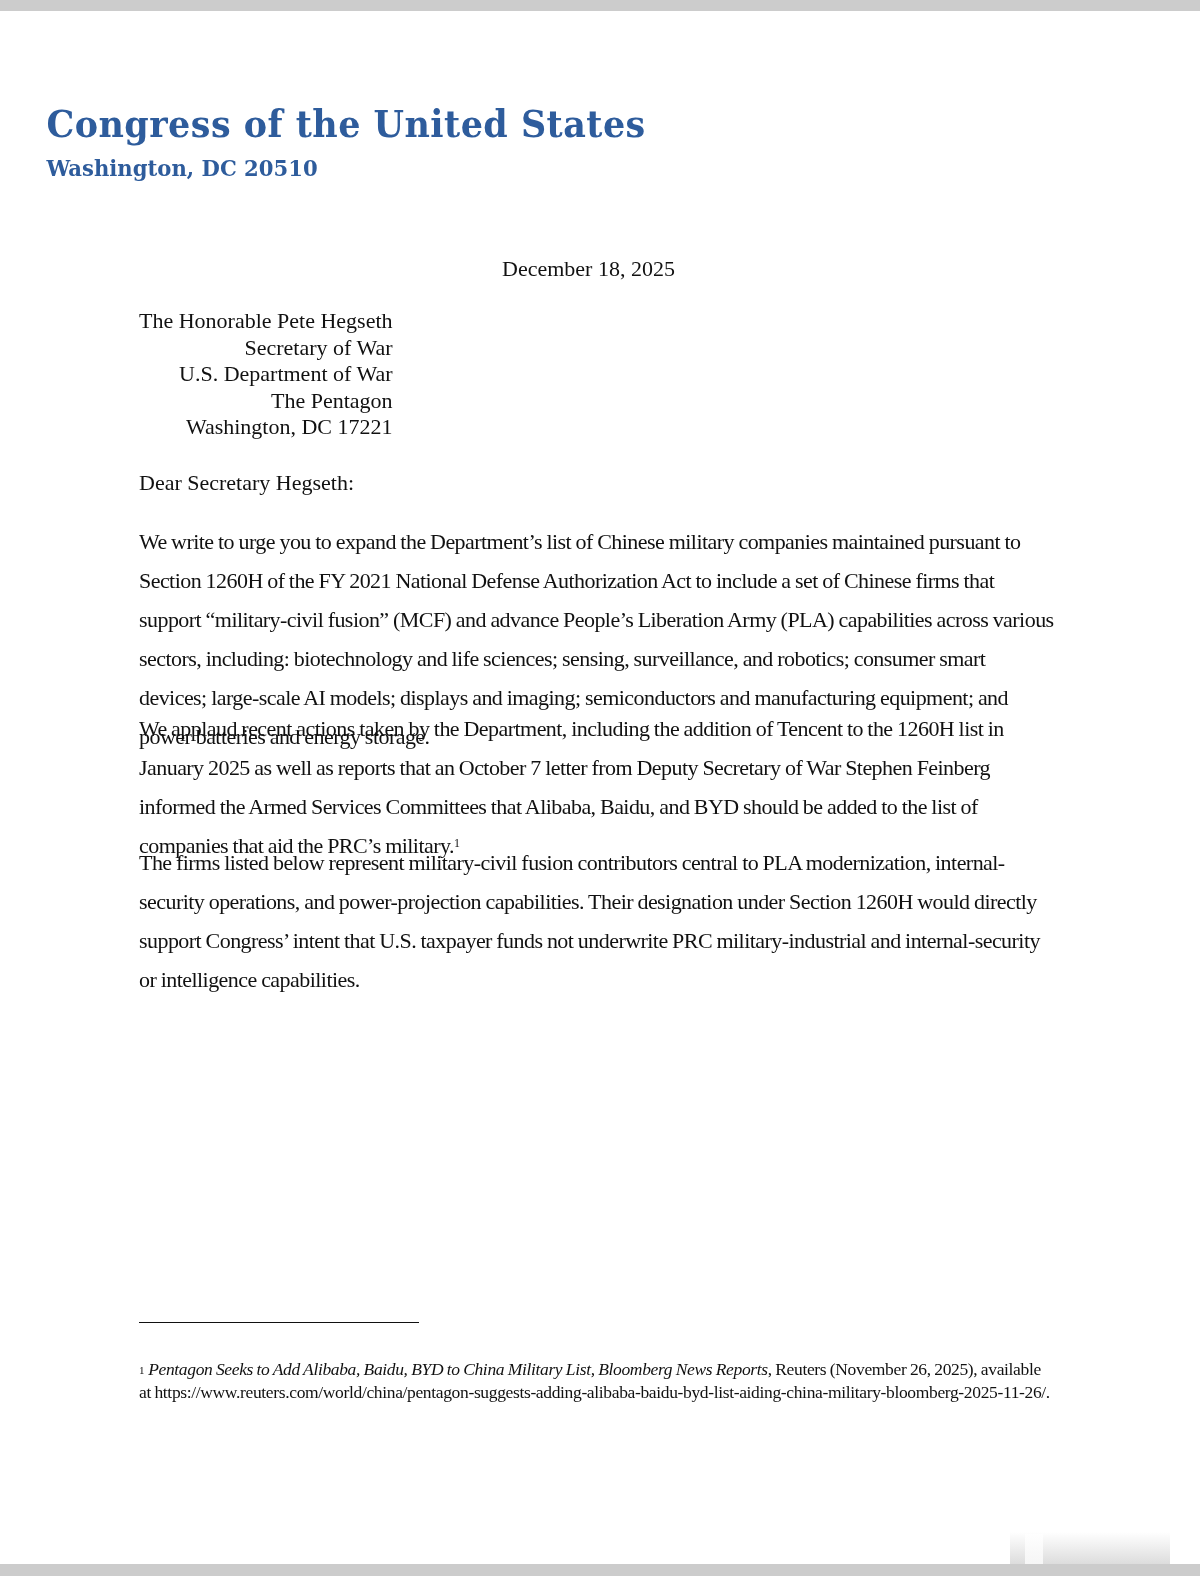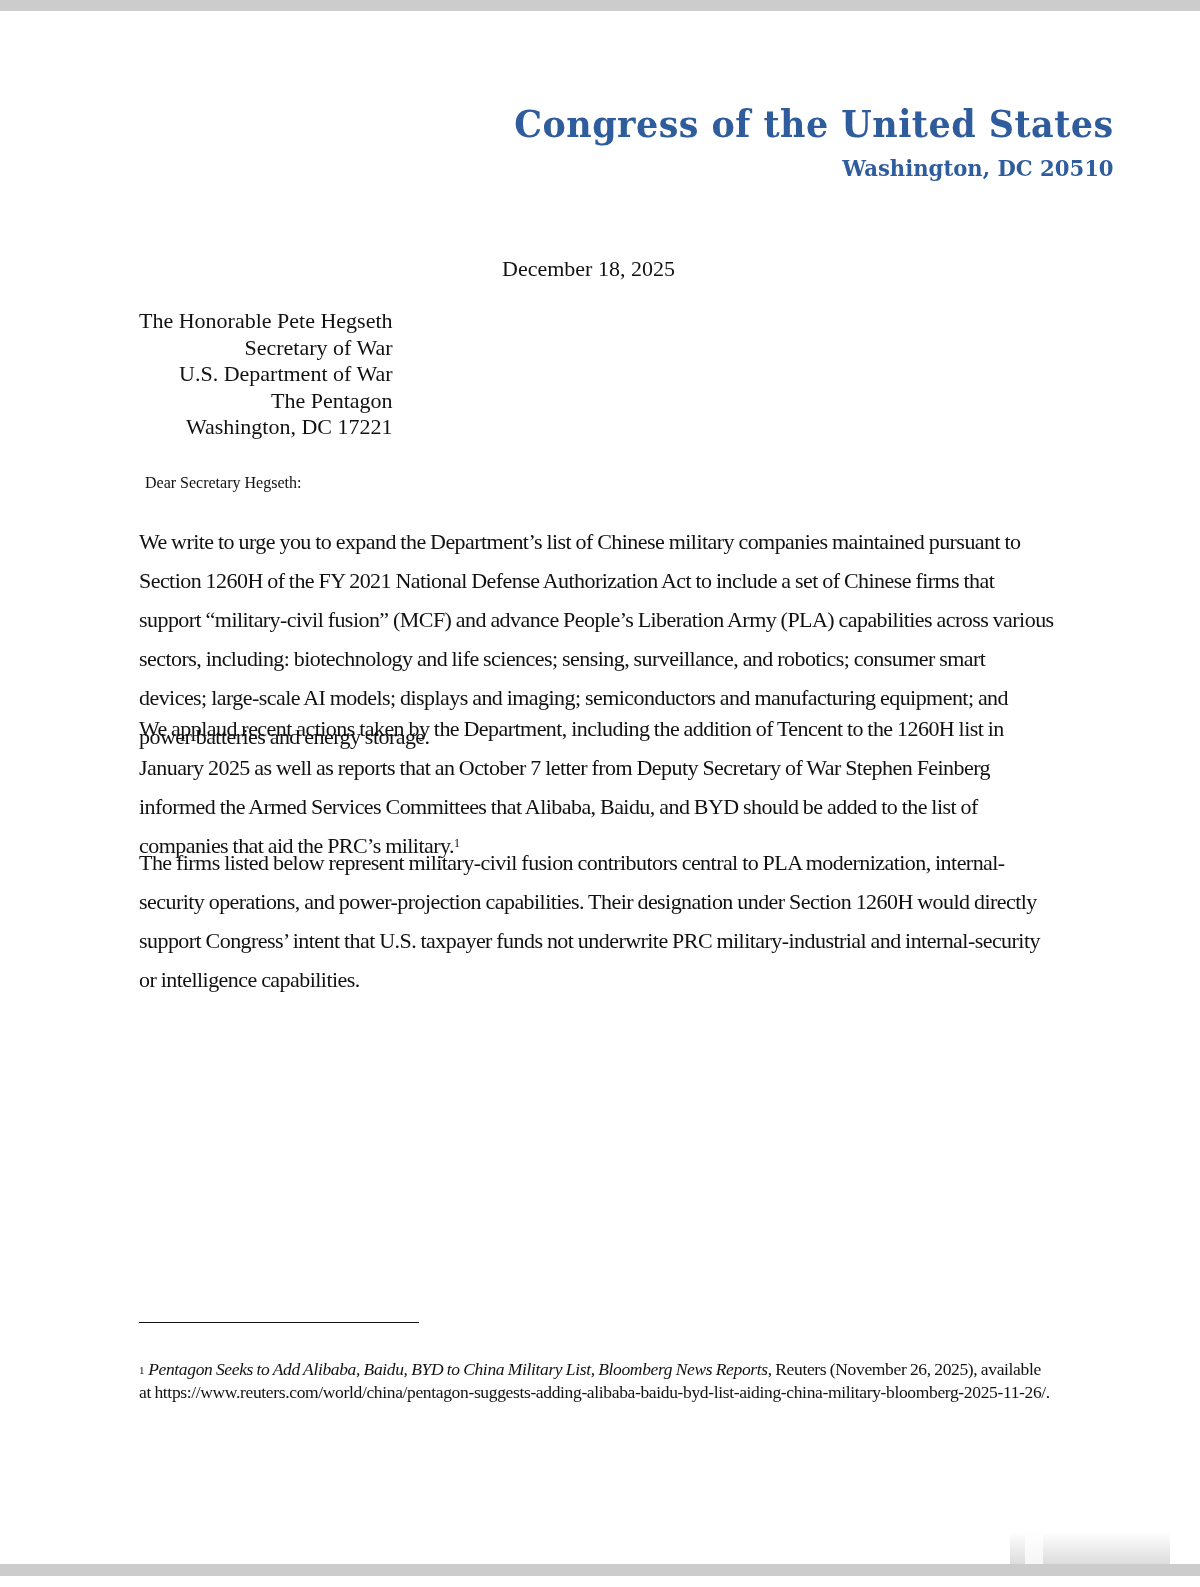--- a/index.html
+++ b/index.html
@@ -13,36 +13,36 @@
     .bottom-bar { position: absolute; left: 0; top: 1564px; width: 1200px; height: 12px; background: #cccccc; }
     .bottom-shade {
       position: absolute; left: 1010px; top: 1532px; width: 160px; height: 44px;
       background: linear-gradient(to bottom, rgba(255,255,255,0) 0%, rgba(200,200,200,0.6) 70%, rgba(190,190,190,0.8) 100%);
     }
     .shade-tab {
       position: absolute; left: 1025px; top: 1534px; width: 18px; height: 40px;
       background: linear-gradient(to bottom, rgba(255,255,255,0.9), #f4f4f4);
       border-radius: 0 0 6px 6px;
     }
-    .letterhead { position: absolute; left: 0; top: 100px; width: 1160px; text-align: right; color: #2e5c9c; }
+    .letterhead { position: absolute; left: 0; top: 100px; width: 1160px; text-align: left; color: #2e5c9c; }
     .lh-title {
       font-family: "DejaVu Serif", "Liberation Serif", serif;
       font-weight: bold; font-size: 38px; letter-spacing: 0.5px;
       transform: scaleX(0.92); transform-origin: center;
       line-height: 48px;
     }
     .lh-sub {
       font-family: "DejaVu Serif", "Liberation Serif", serif;
       font-weight: bold; font-size: 23px; line-height: 32px; margin-top: 4px;
       transform: scaleX(0.92); transform-origin: center;
     }
     .date { position: absolute; left: 502px; top: 255px; font-size: 22px; line-height: 28px; }
     .address { position: absolute; left: 139px; top: 308px; font-size: 22px; line-height: 26.5px; text-align: right; }
     .address div { white-space: nowrap; }
-    .salutation { position: absolute; left: 145px; top: 469px; font-size: 16px; line-height: 28px; }
+    .salutation { position: absolute; left: 139px; top: 469px; font-size: 22px; line-height: 28px; }
     .para {
       position: absolute; left: 139px; width: 915px;
       font-size: 22px; line-height: 39px;
       letter-spacing: -0.55px; word-spacing: -0.5px;
     }
     .p1 { top: 522px; }
     .p2 { top: 709px; }
     .p3 { top: 843px; font-family: Liberation Serif, serif; }
     sup.fn { font-size: 12px; vertical-align: top; position: relative; top: -2px; letter-spacing: 0; }
     .fn-rule { position: absolute; left: 139px; top: 1322px; width: 280px; height: 1px; background: #111111; }

